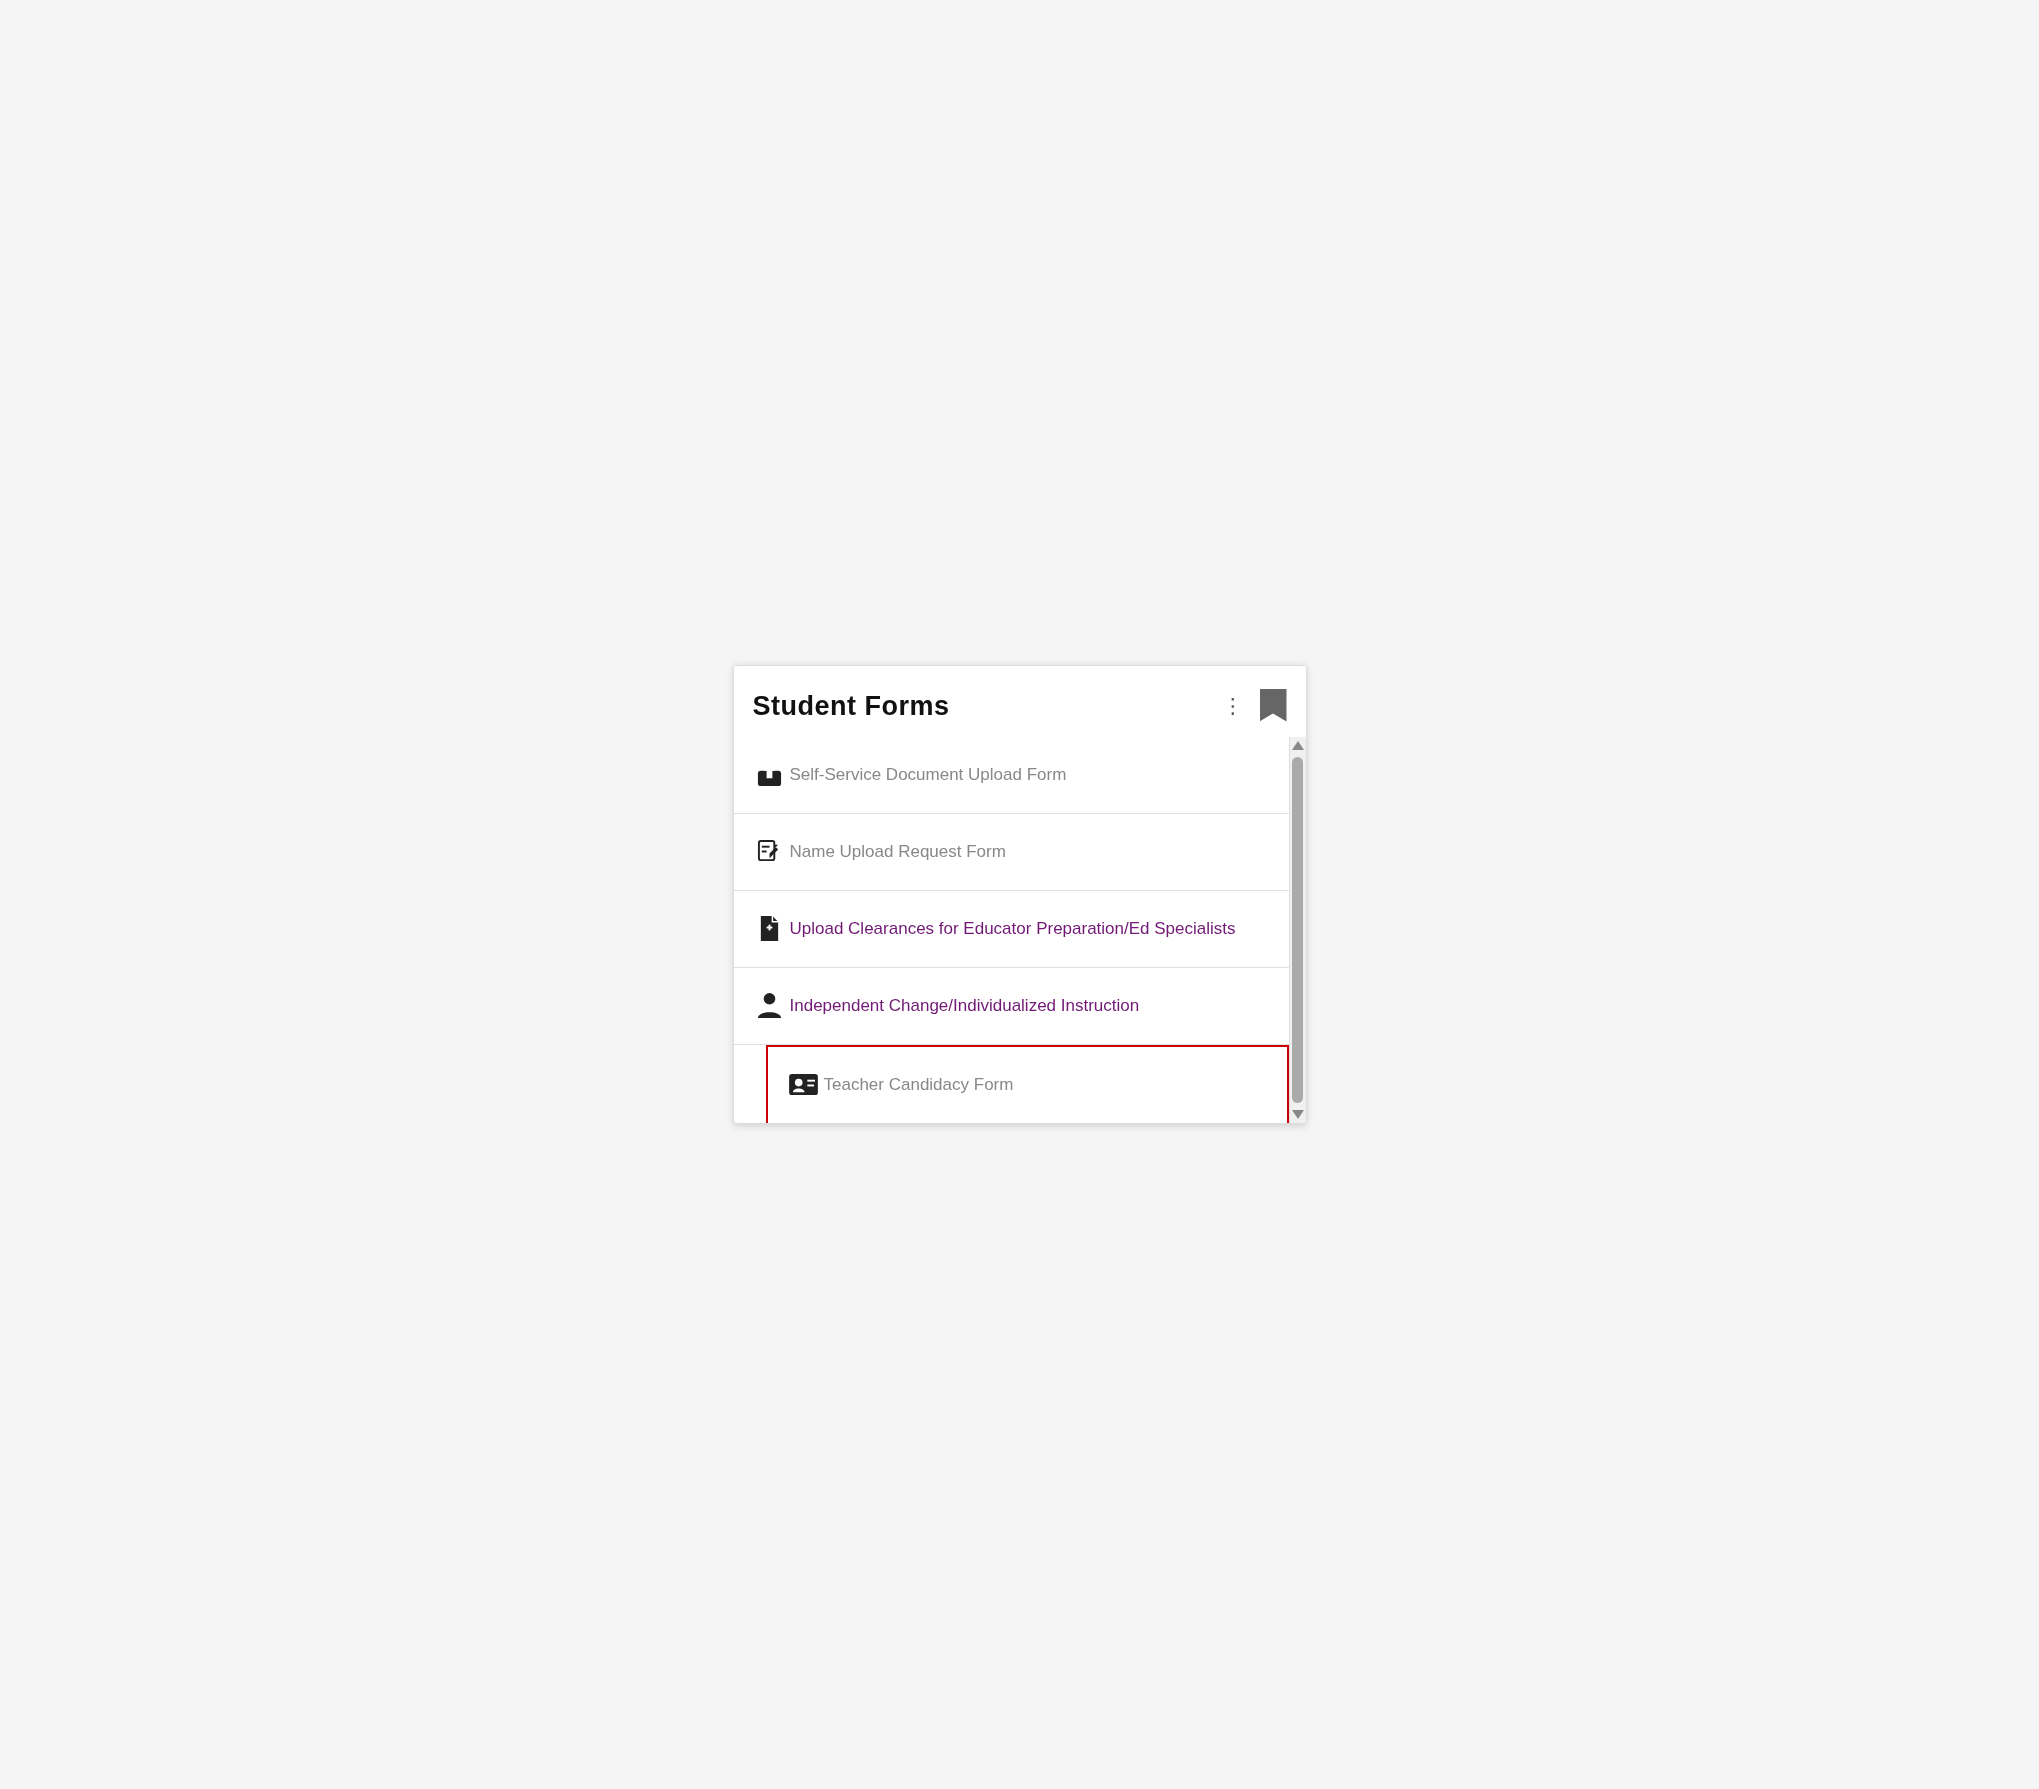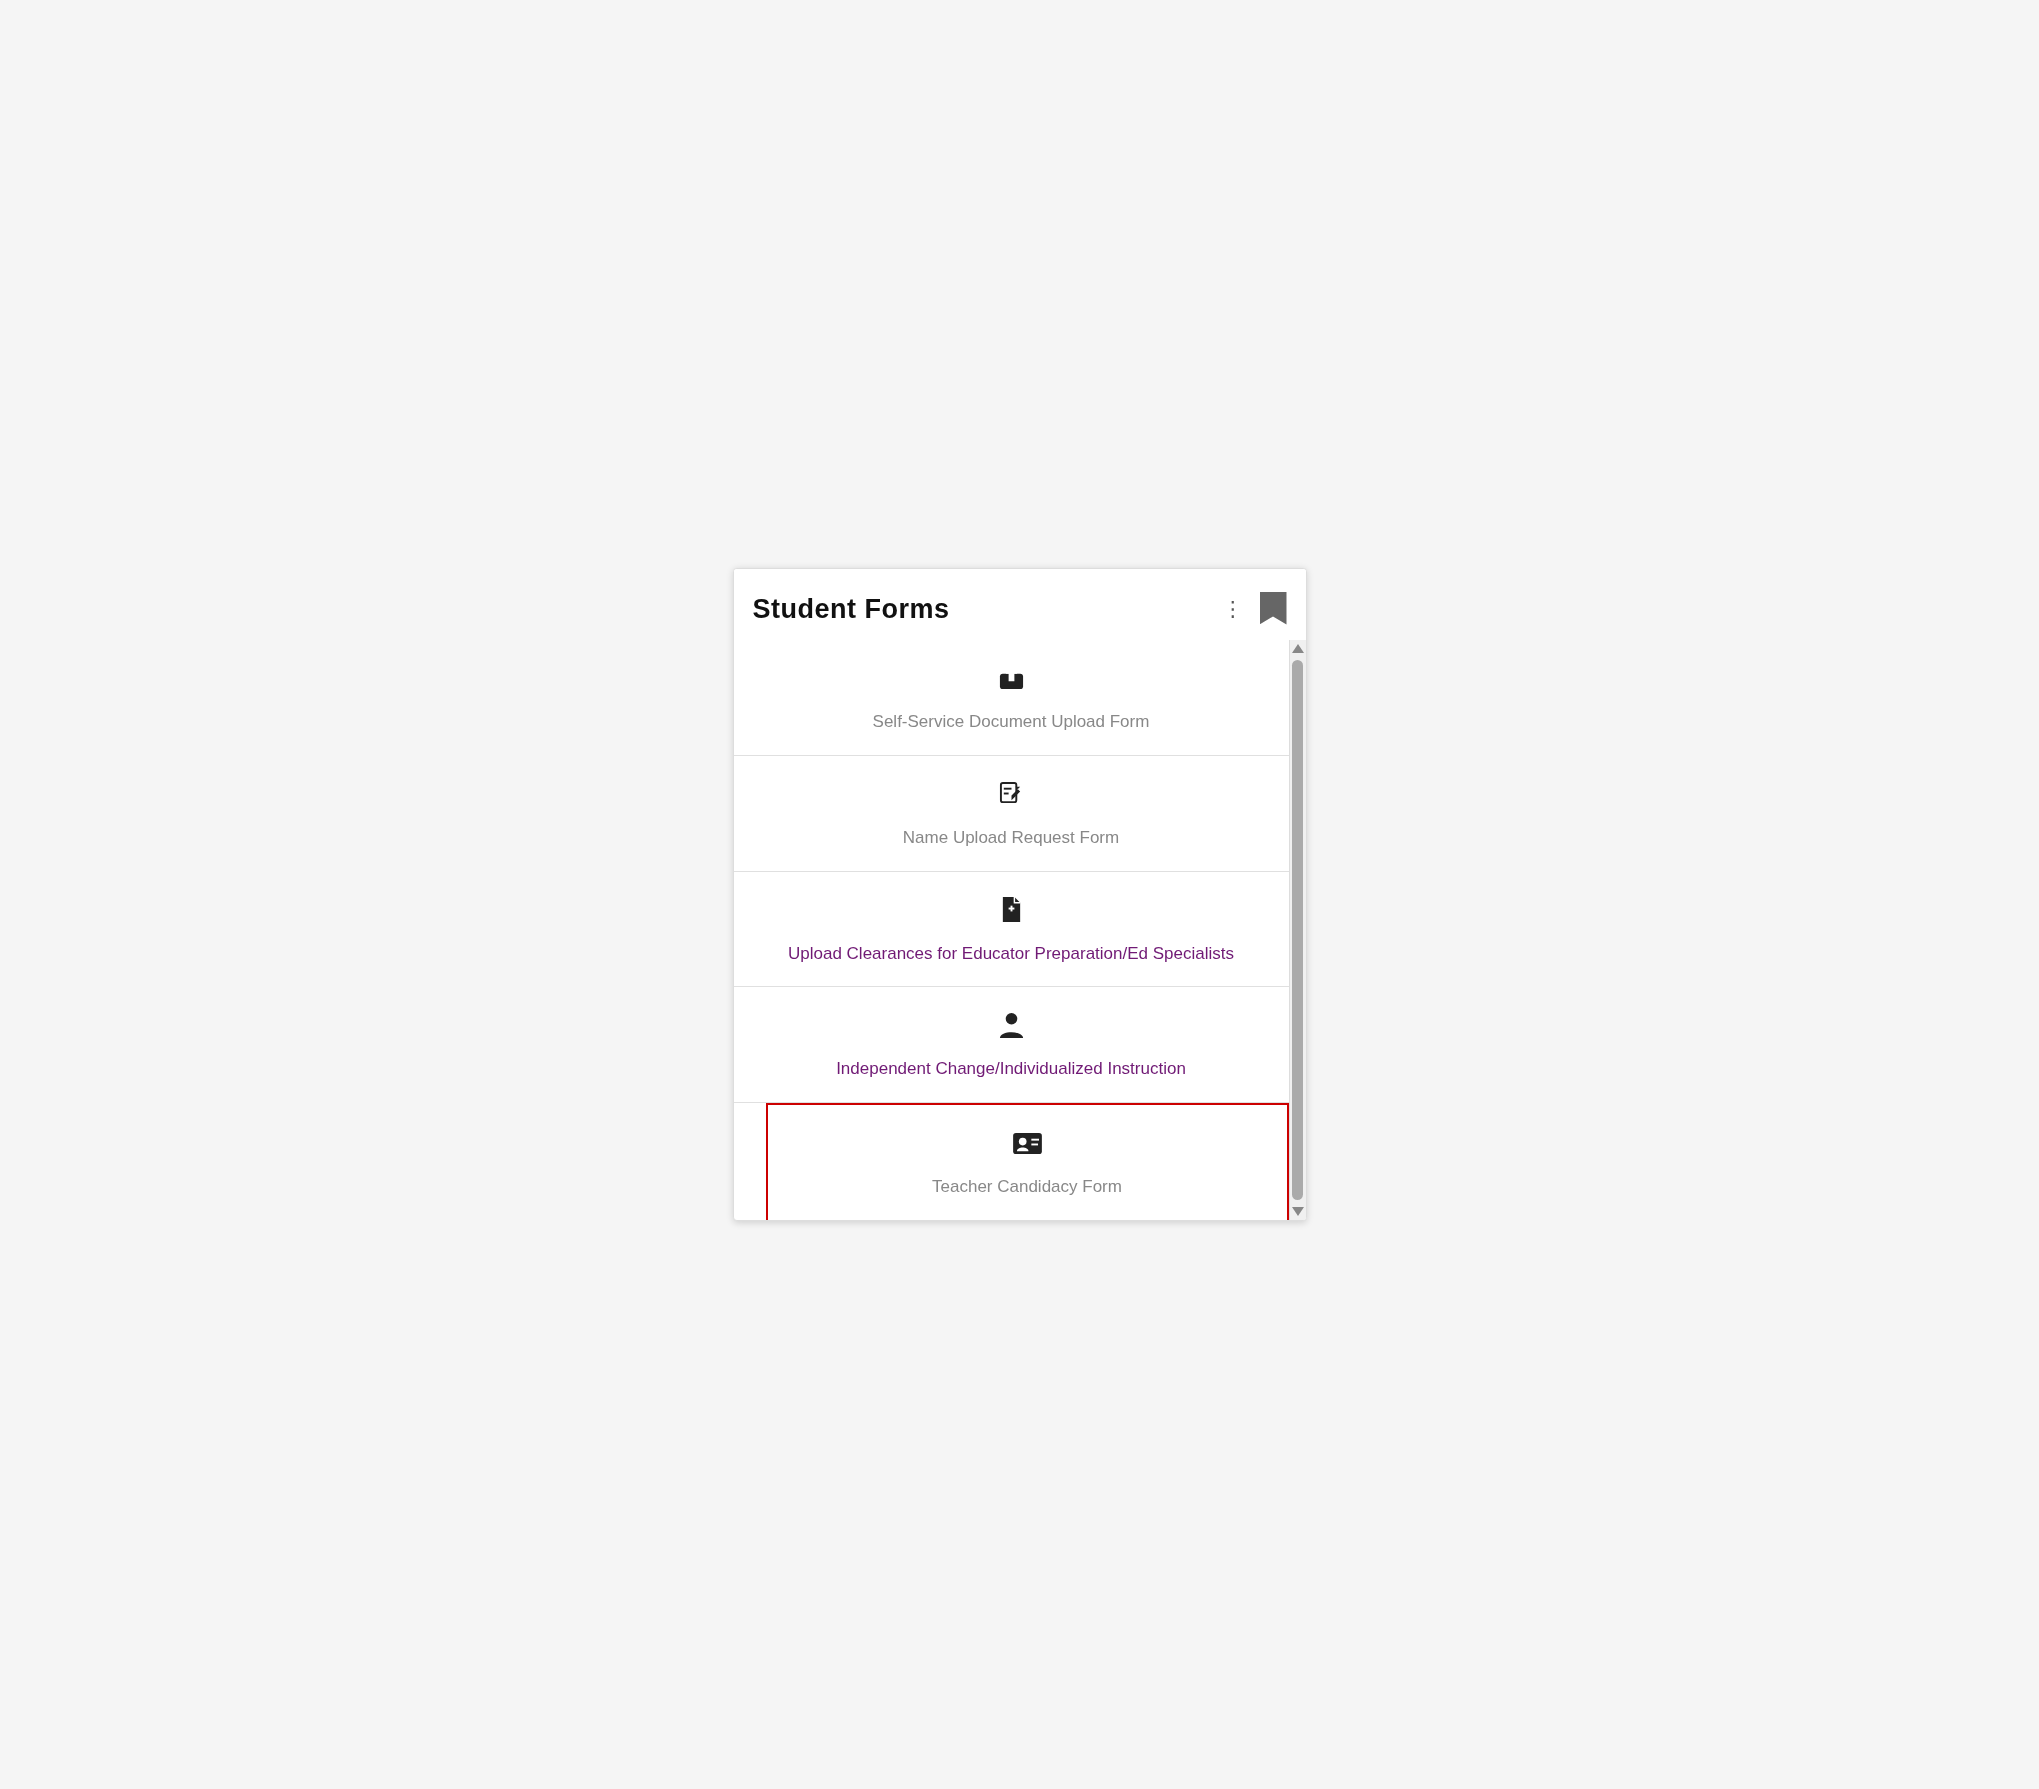--- a/index.html
+++ b/index.html
@@ -69,22 +69,21 @@
       width: 100%;
     }
 
     .list-item {
       display: flex;
       align-items: center;
       padding: 21px 19px;
       border-bottom: 1px solid #e0e0e0;
       cursor: pointer;
       background: #ffffff;
-      gap: 15px;
-      flex-direction: column;
+      gap: 3px;
     }
 
     .list-item:last-child {
       border-bottom: none;
       margin-left: 32px;
     }
 
     .item-icon {
       flex-shrink: 0;
       width: 34px;

